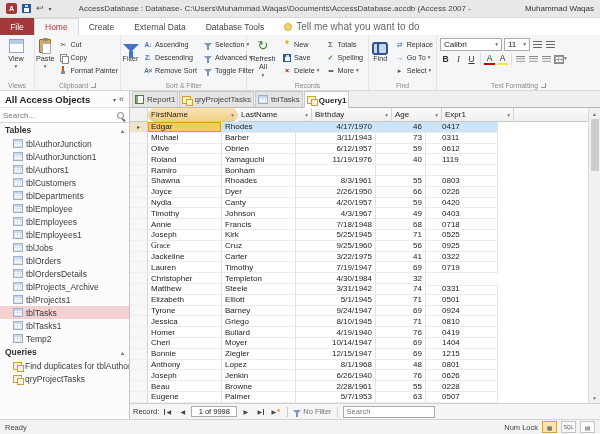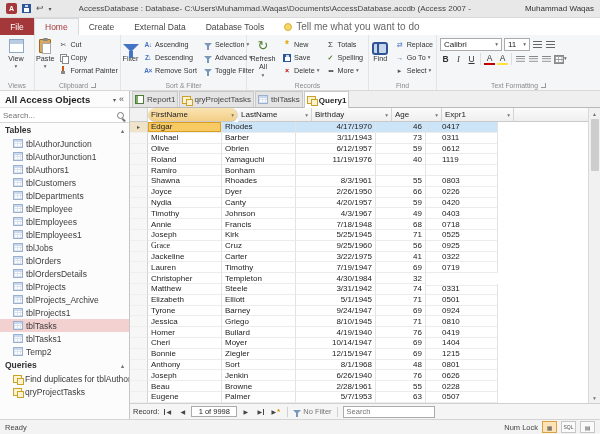--- a/index.html
+++ b/index.html
@@ -461,24 +461,20 @@
           <div class="nav-item">
             <span class="tbl-ic"></span>
             <span>tblOrders</span>
           </div>
           <div class="nav-item">
             <span class="tbl-ic"></span>
             <span>tblOrdersDetails</span>
           </div>
           <div class="nav-item">
             <span class="tbl-ic"></span>
-            <span>tblProjects</span>
-          </div>
-          <div class="nav-item">
-            <span class="tbl-ic"></span>
             <span>tblProjects_Archive</span>
           </div>
           <div class="nav-item">
             <span class="tbl-ic"></span>
             <span>tblProjects1</span>
           </div>
           <div class="nav-item selected">
             <span class="tbl-ic"></span>
             <span>tblTasks</span>
           </div>
@@ -746,21 +742,21 @@
                 <div class="grid-cell a-left" style="width: 74px;">Bonnie</div>
                 <div class="grid-cell a-left" style="width: 74px;">Ziegler</div>
                 <div class="grid-cell a-right" style="width: 80px;">12/15/1947</div>
                 <div class="grid-cell a-right" style="width: 50px;">69</div>
                 <div class="grid-cell a-left" style="width: 72px;">1215</div>
                 <div class="grid-filler"></div>
               </div>
               <div class="grid-row">
                 <div class="grid-selector"></div>
                 <div class="grid-cell a-left" style="width: 74px;">Anthony</div>
-                <div class="grid-cell a-left" style="width: 74px;">Sort</div>
+                <div class="grid-cell a-left" style="width: 74px;">Lopez</div>
                 <div class="grid-cell a-right" style="width: 80px;">8/1/1968</div>
                 <div class="grid-cell a-right" style="width: 50px;">48</div>
                 <div class="grid-cell a-left" style="width: 72px;">0801</div>
                 <div class="grid-filler"></div>
               </div>
               <div class="grid-row">
                 <div class="grid-selector"></div>
                 <div class="grid-cell a-left" style="width: 74px;">Joseph</div>
                 <div class="grid-cell a-left" style="width: 74px;">Jenkin</div>
                 <div class="grid-cell a-right" style="width: 80px;">6/26/1940</div>

